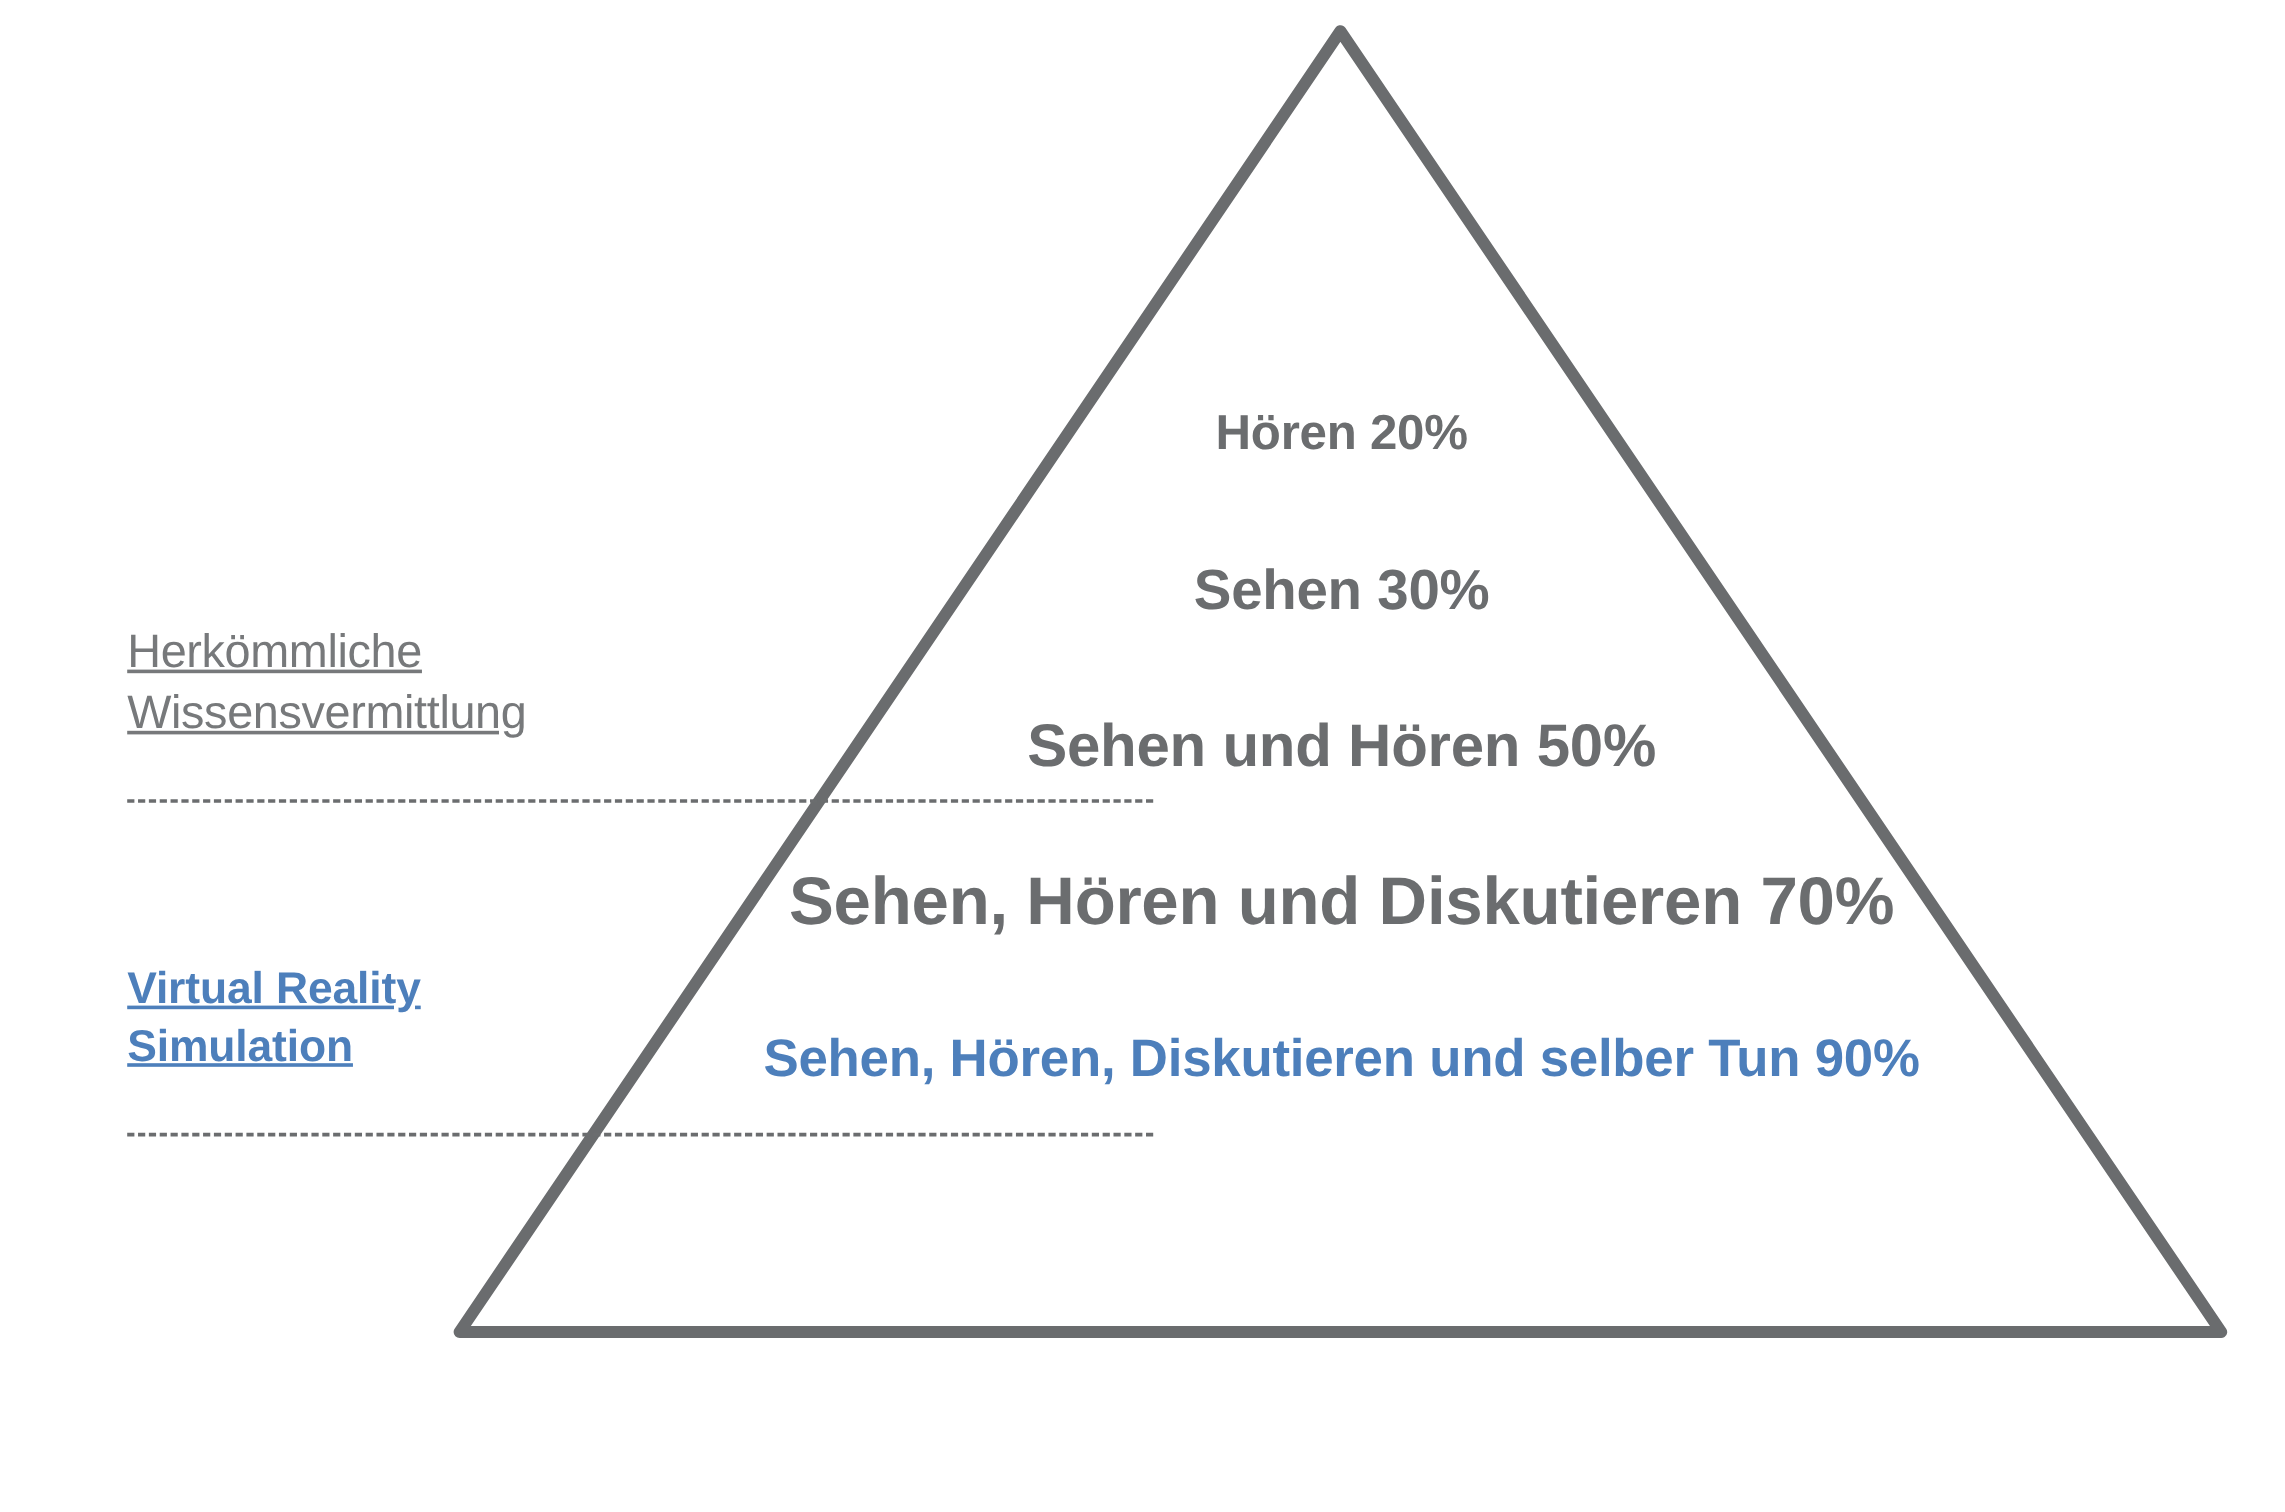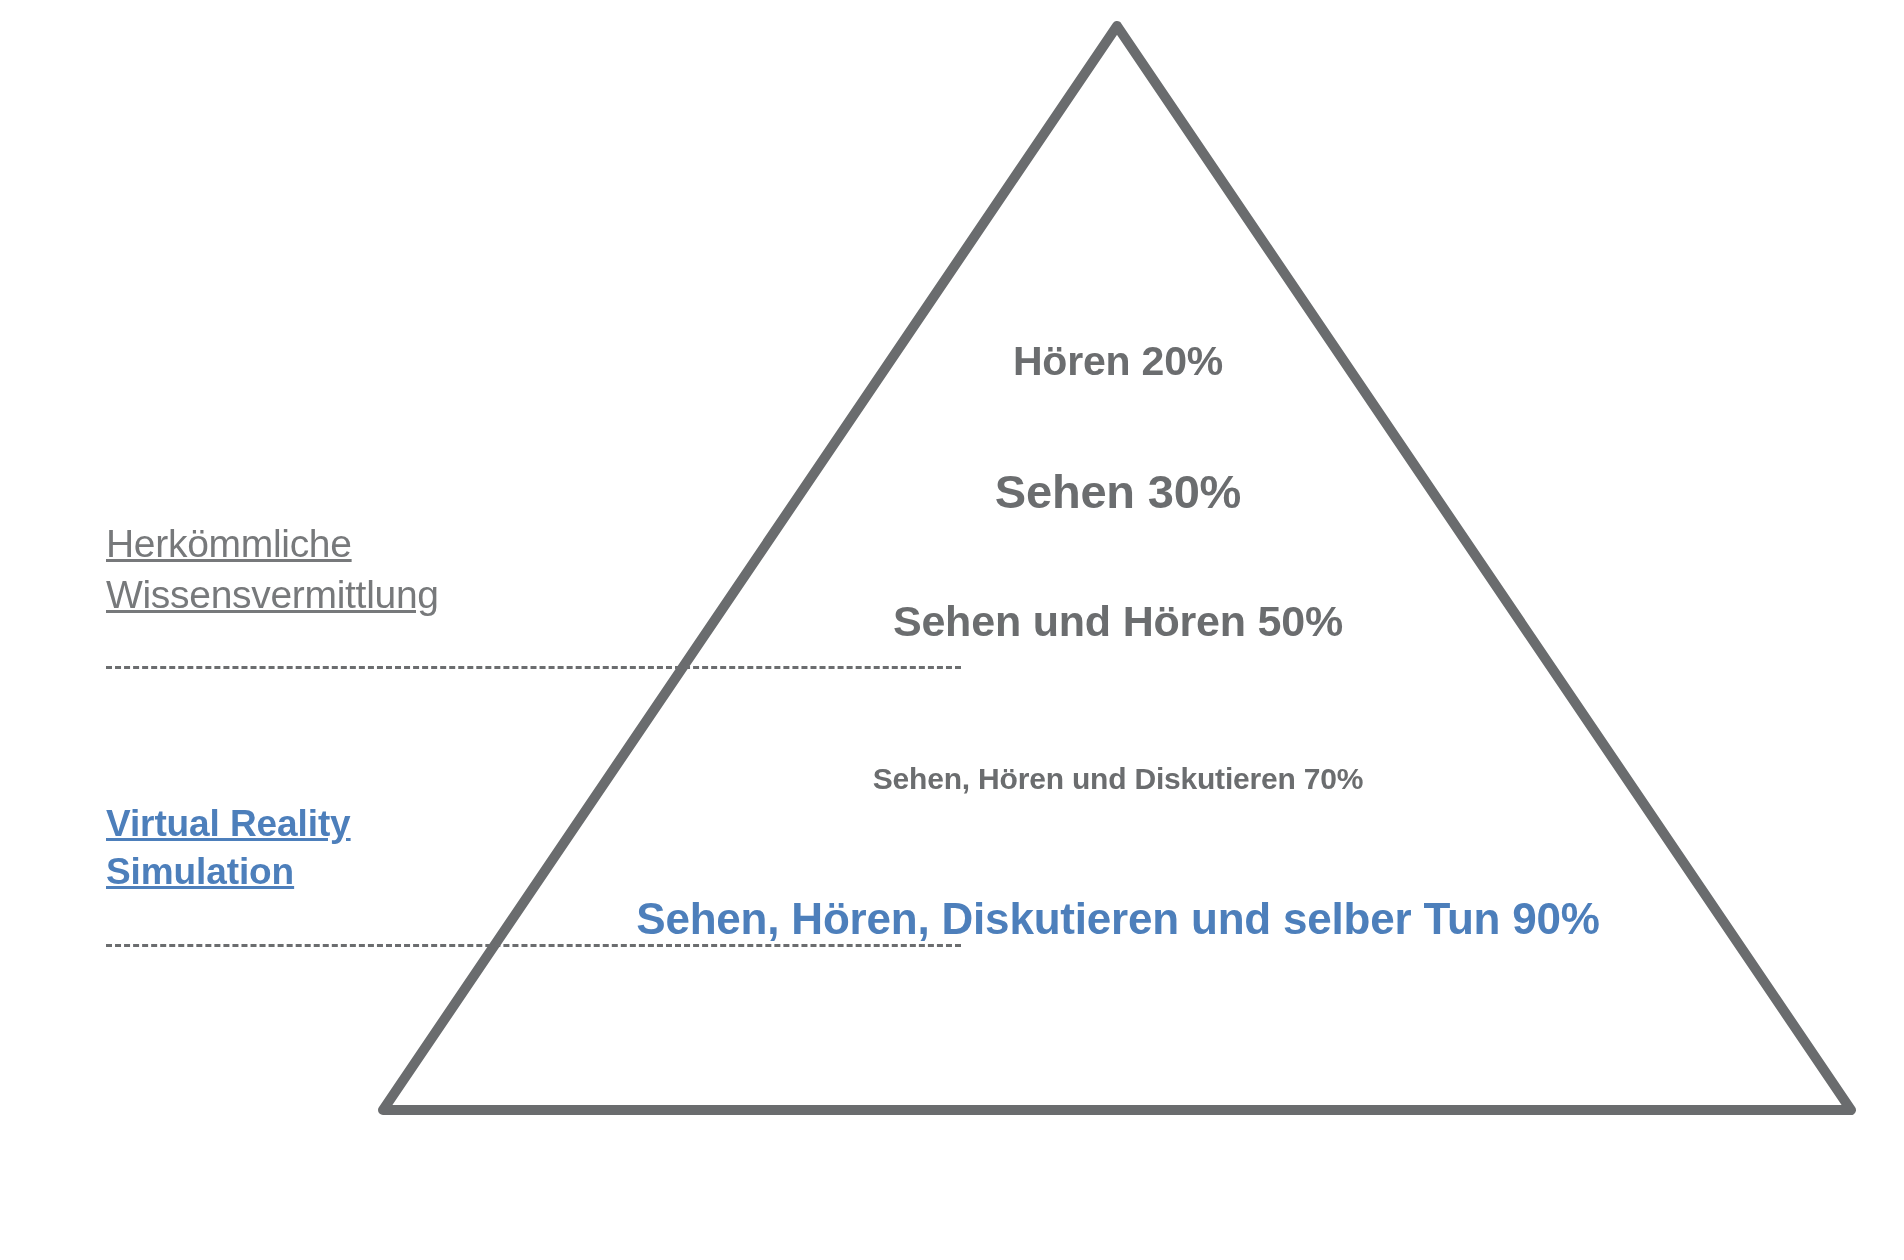--- a/index.html
+++ b/index.html
@@ -43,23 +43,23 @@
   }
   .level-axis {
     position: absolute;
     left: 1118px;
     transform: translate(-50%, -50%);
     width: auto;
     text-align: center;
   }
   .lvl-20 { top: 361px; font-size: 41px; }
   .lvl-30 { top: 491px; font-size: 47px; }
-  .lvl-50 { top: 621px; font-size: 43px; }
-  .lvl-70 { top: 779px; font-size: 30px; }
-  .lvl-90 { top: 883px; font-size: 44px; color: #4d7fbb; margin-top: 36px; }
+  .lvl-50 { top: 621px; font-size: 50px; }
+  .lvl-70 { top: 751px; font-size: 56px; }
+  .lvl-90 { top: 883px; font-size: 44px; color: #4d7fbb; }
 
   
   .side-label {
     position: absolute;
     left: 106px;
     font-family: "Liberation Sans", sans-serif;
     line-height: 1.30;
     white-space: pre-line;
     text-decoration: underline;
   }

